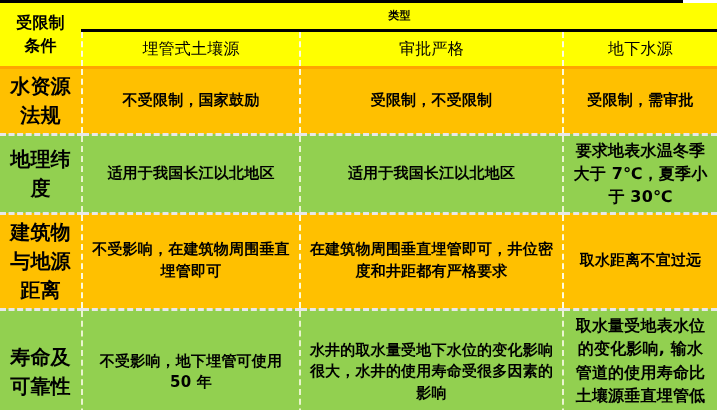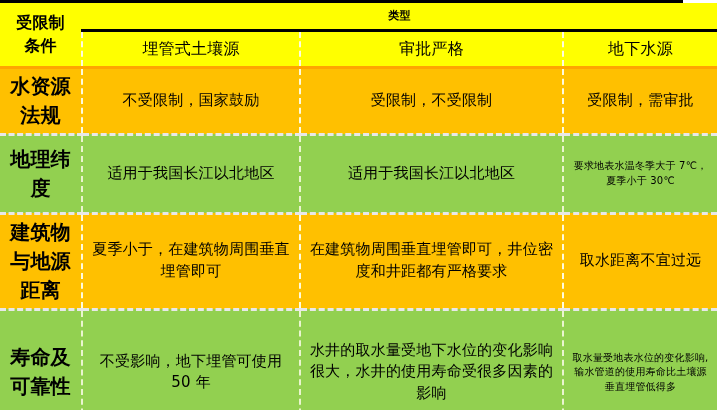--- a/index.html
+++ b/index.html
@@ -74,24 +74,24 @@
   .row-green  td { background: #92d050; }
 
   .rowsep-o { border-bottom: 3px dashed #e8e8e8; }
   .rowsep-g { border-bottom: 3px dashed #e8e8e8; }
 
   .lbl {
     font-weight: bold;
     font-size: 20px;
   }
   .cell-txt {
-    font-weight: normal;
+    font-weight: bold;
     font-size: 15px;
   }
-  .cell-small { font-size: 10px; }
+  .cell-small { font-size: 16px; }
 
   .r1 td { height: 63px; }
   .r2 td { height: 79px; }
   .r3 td { height: 79px; }
   .r4 td { height: 125px; }
 </style>
 </head>
 <body>
 
 <div id="table-root">
@@ -137,21 +137,21 @@
         <td class="cell-txt vsep-g rowsep-g">适用于我国长江以北地区</td>
         <td class="cell-txt cell-small vsep-g rowsep-g">要求地表水温冬季大于 7℃，夏季小于 30℃</td>
       </tr>
 
       <tr class="row-orange r3">
         <td class="lbl rowsep-o">
           <div>建筑物</div>
           <div>与地源</div>
           <div>距离</div>
         </td>
-        <td class="cell-txt vsep rowsep-o">夏季小于，在建筑物周围垂直埋管即可</td>
+        <td class="cell-txt vsep rowsep-o">不受影响，在建筑物周围垂直埋管即可</td>
         <td class="cell-txt vsep rowsep-o">在建筑物周围垂直埋管即可，井位密度和井距都有严格要求</td>
         <td class="cell-txt vsep rowsep-o">取水距离不宜过远</td>
       </tr>
 
       <tr class="row-green r4">
         <td class="lbl">
           <div>寿命及</div>
           <div>可靠性</div>
         </td>
         <td class="cell-txt vsep-g">不受影响，地下埋管可使用 50 年</td>

